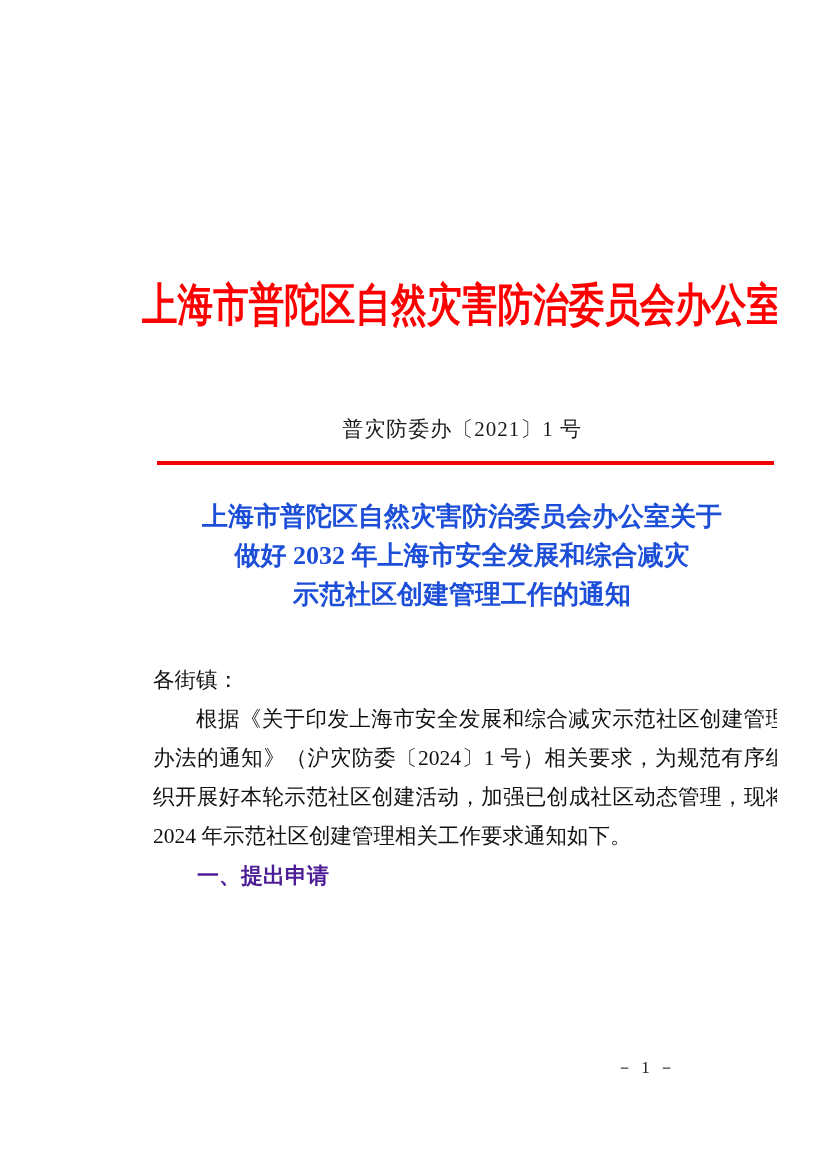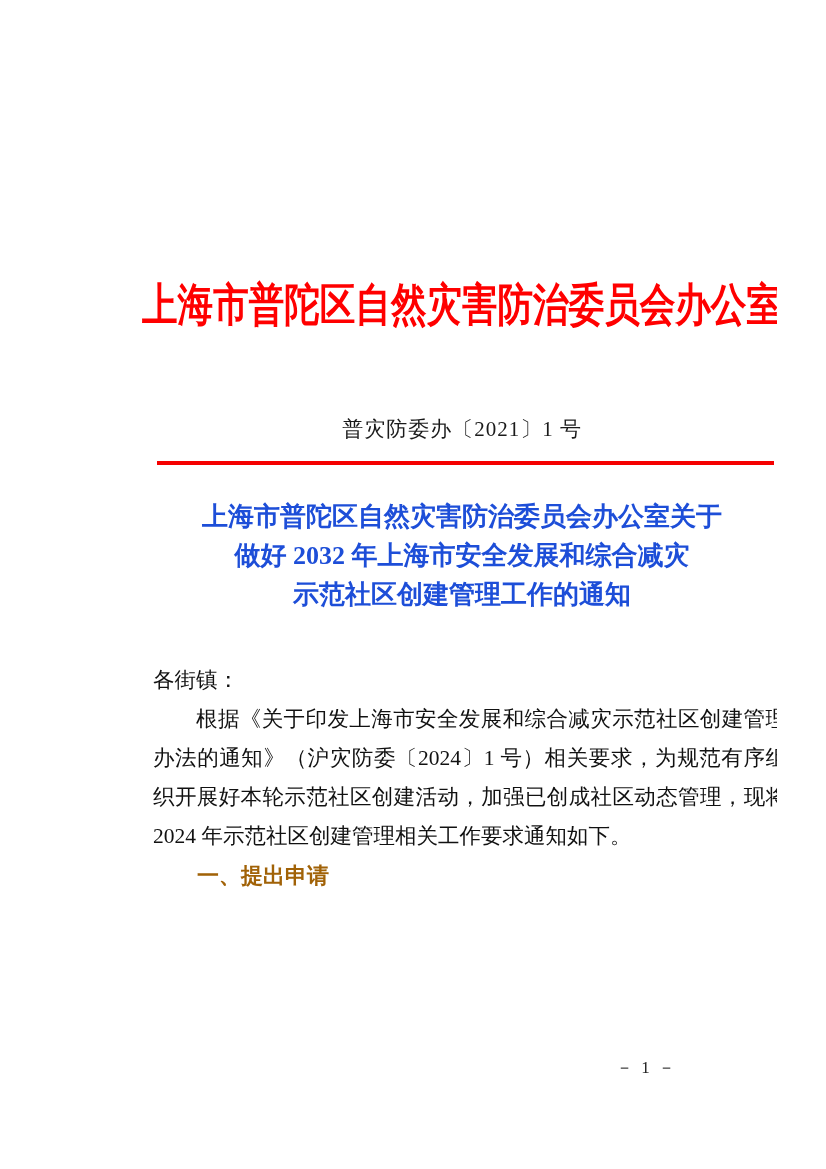--- a/index.html
+++ b/index.html
@@ -76,21 +76,21 @@
     margin: 0;
   }
   .para {
     text-indent: 2em;
   }
   .section-heading {
     text-indent: 2em;
     font-weight: bold;
     font-size: 22px;
     font-family: "Liberation Sans", "DejaVu Sans", sans-serif;
-    color: #a16207;
+    color: #4c1d95;
   }
   .page-number {
     position: absolute;
     top: 1056px;
     right: 100px;
     font-size: 17px;
     line-height: 24px;
     letter-spacing: 2px;
     color: #222222;
   }

